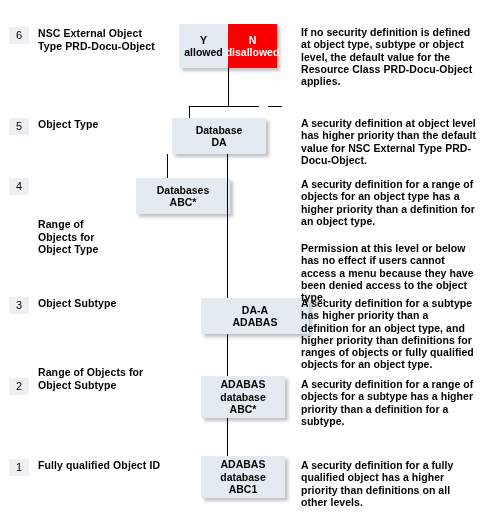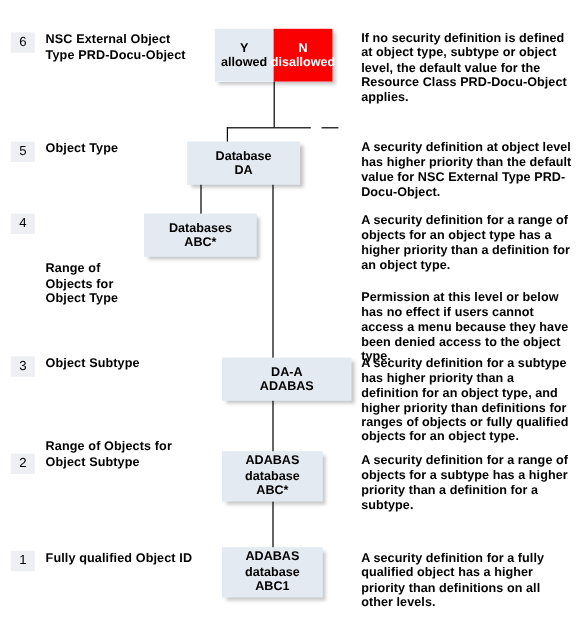--- a/index.html
+++ b/index.html
@@ -75,20 +75,21 @@
     font-size: 10.5px;
     line-height: 12.5px;
     font-weight: bold;
     text-align: center;
     display: flex;
     align-items: center;
     justify-content: center;
     white-space: pre-line;
     box-shadow: 3px 3px 3px rgba(120,120,125,0.45);
     box-sizing: border-box;
+    margin-left: 16px;
   }
 
   
   .split-wrap {
     position: absolute;
     display: flex;
     box-shadow: 3px 3px 3px rgba(120,120,125,0.45);
   }
   .split-half {
     font-size: 10.5px;

